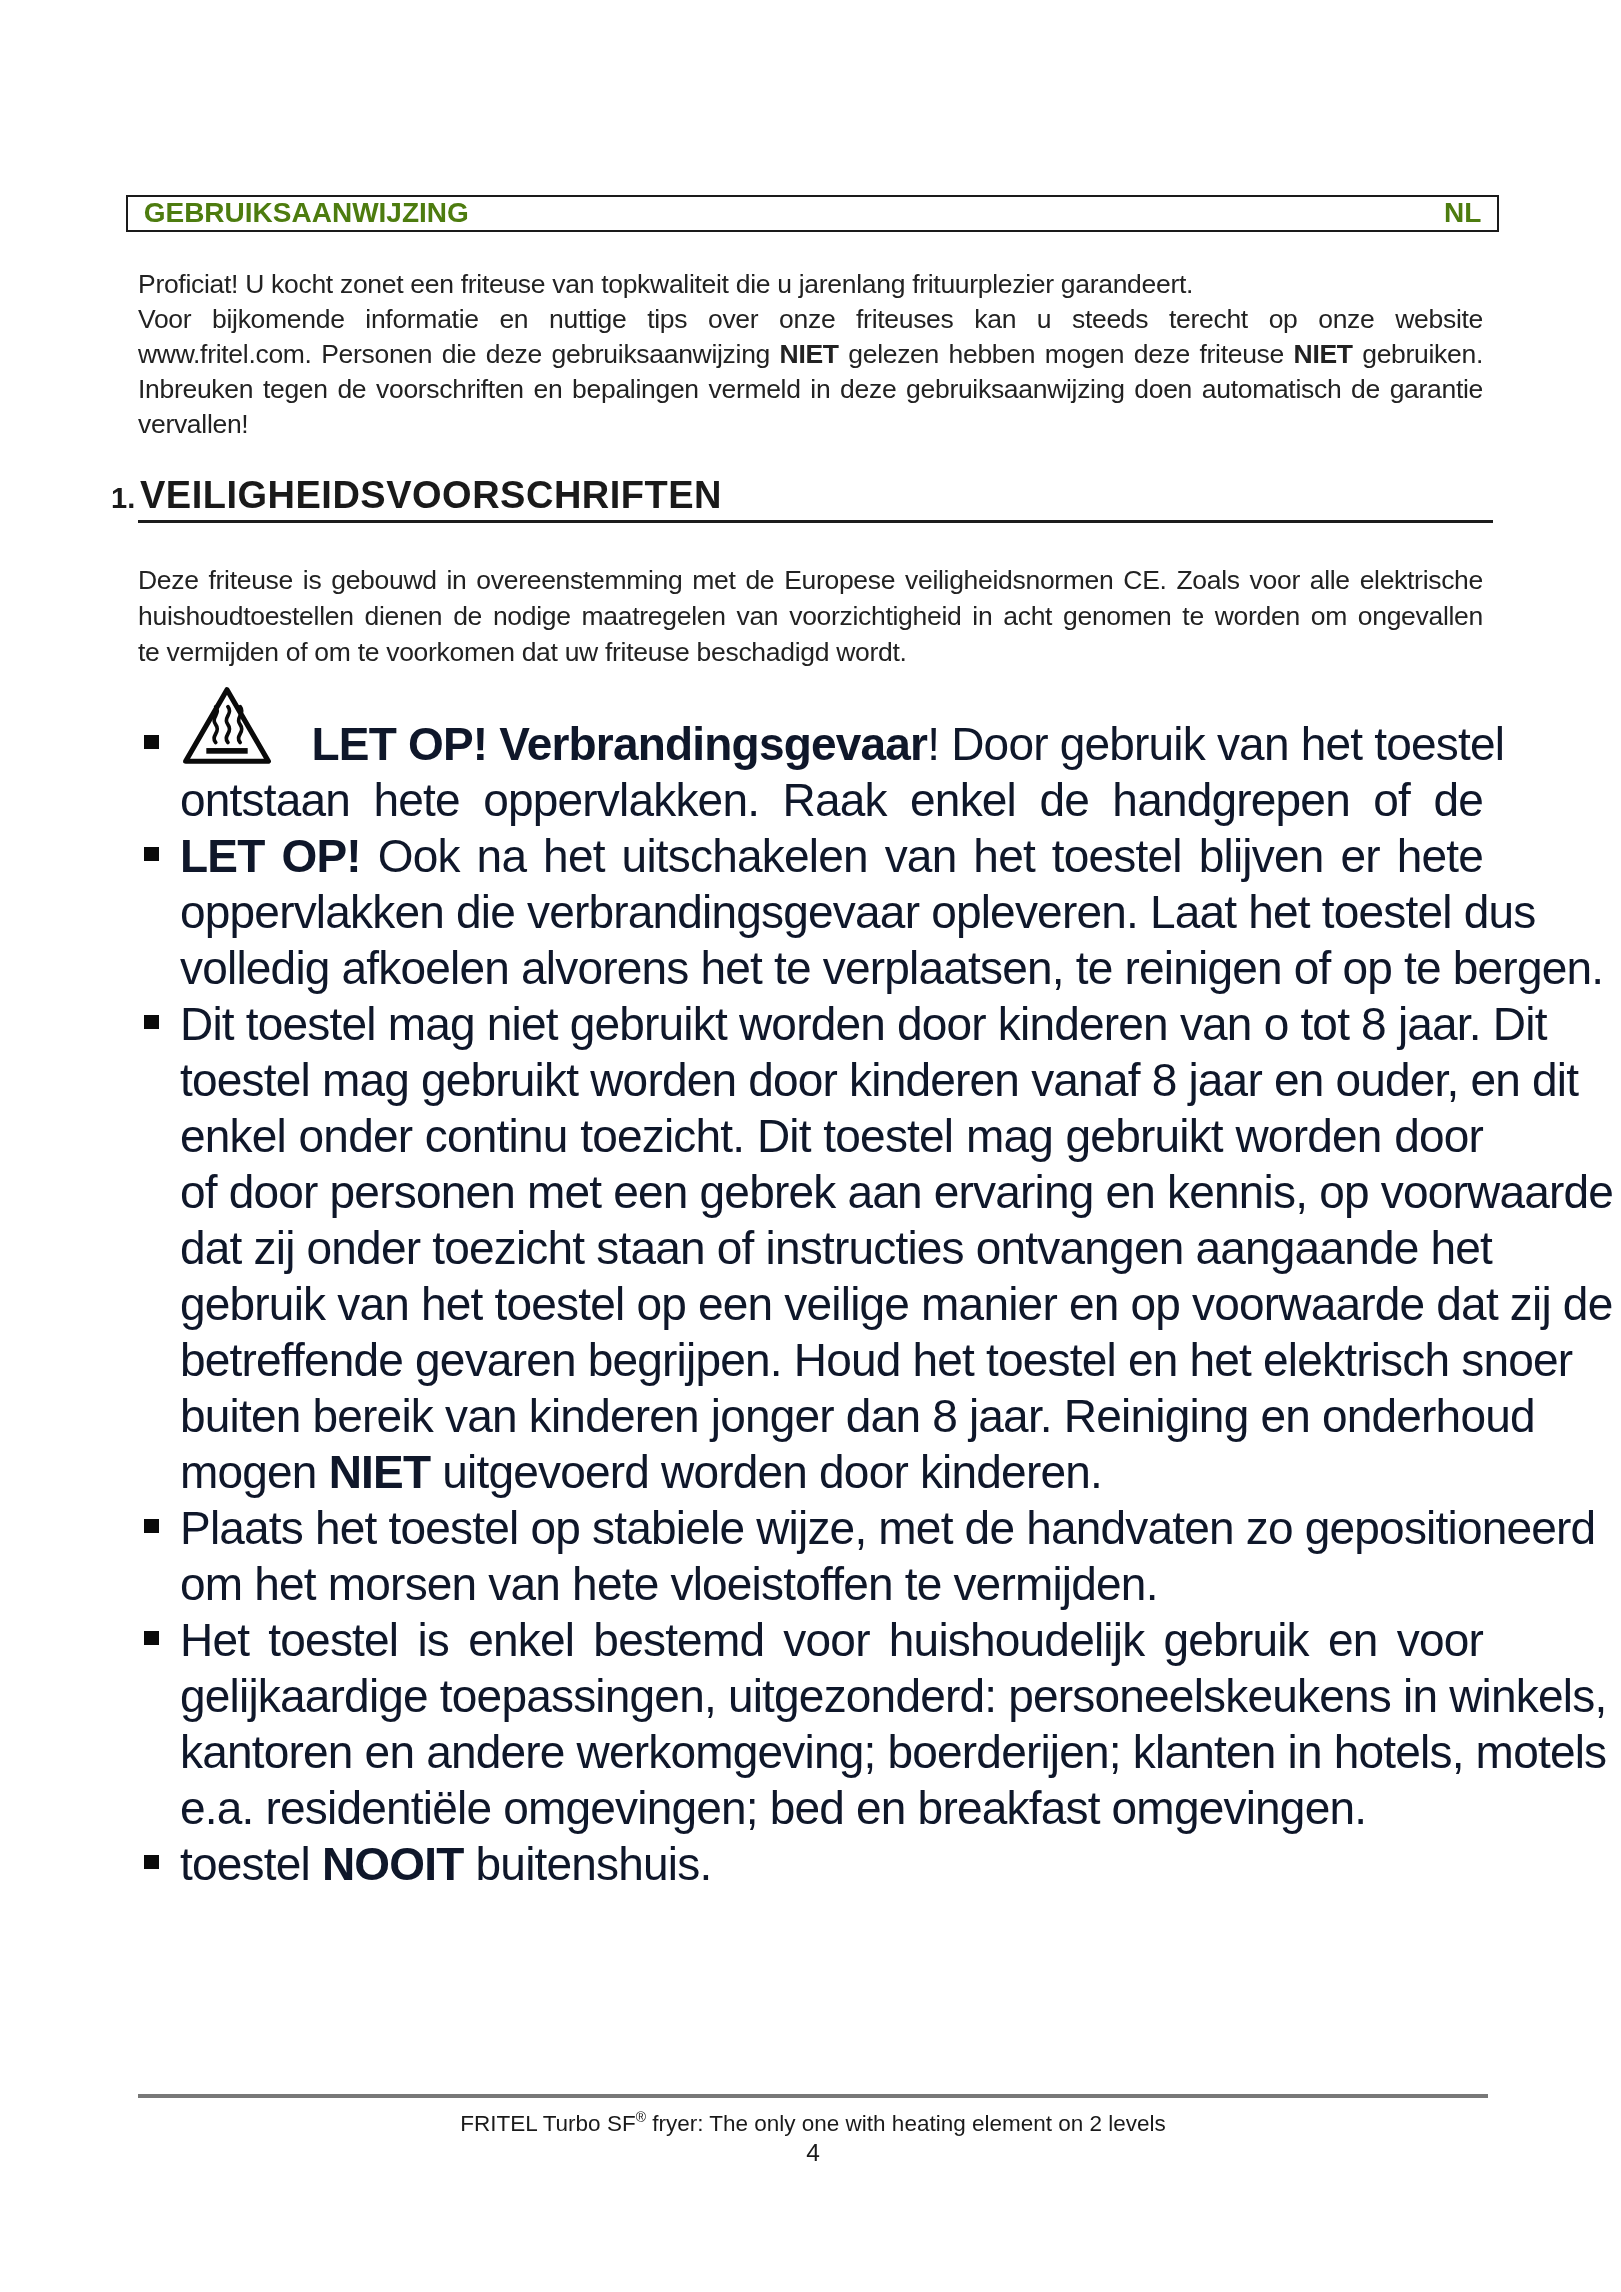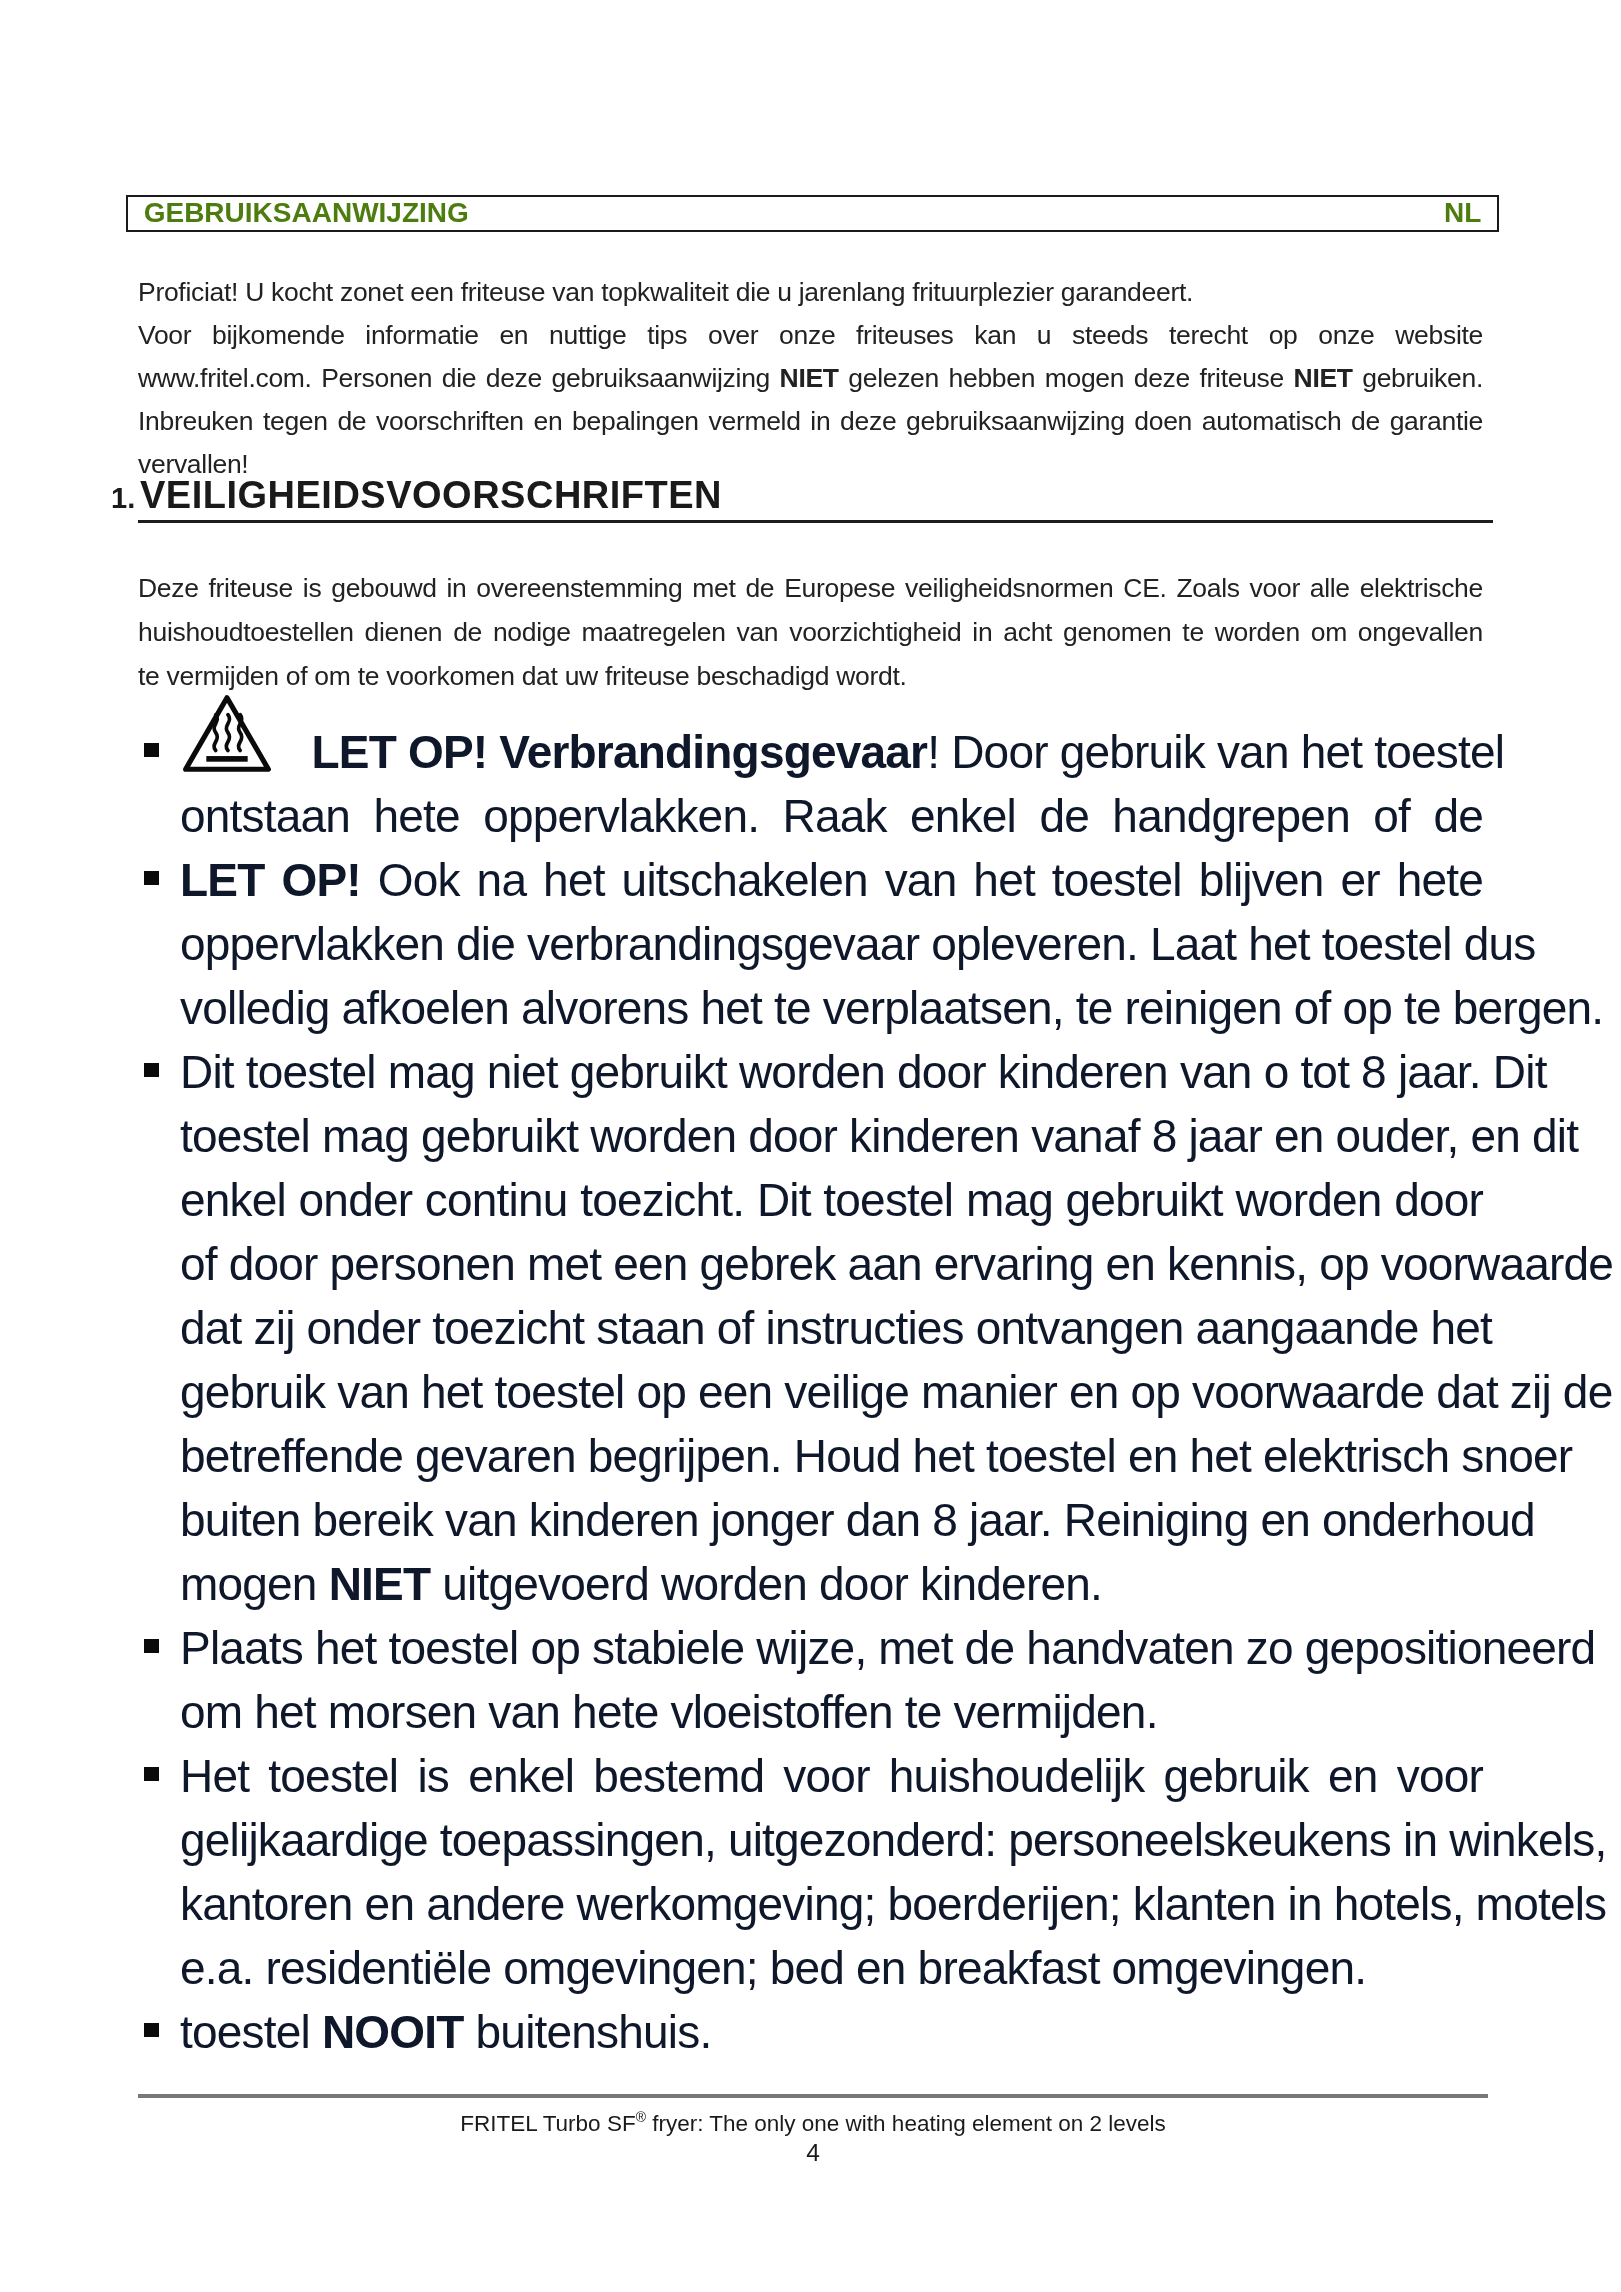--- a/index.html
+++ b/index.html
@@ -12,21 +12,21 @@
 
   
   .header-box {
     position:absolute; left:126px; top:195px; width:1373px; height:37px;
     border:2px solid #1a1a1a; box-sizing:border-box;
     display:flex; justify-content:space-between; align-items:flex-start;
     padding:0 15.7px; font-size:28px; font-weight:700; color:#4d7c0f;
   }
 
   
-  .tline { text-align:justify; text-align-last:justify; white-space:nowrap;margin-top:8px; }
+  .tline { text-align:justify; text-align-last:justify; white-space:nowrap; }
   .tline-last { text-align-last:left; }
   .b { font-weight:700; }
   sup { font-size:0.62em; }
 
   
   .intro {
     position:absolute; left:138px; top:267px; width:1345px;
     font-size:26.5px; line-height:35px; letter-spacing:-0.3px; color:#222222;
   }
 

